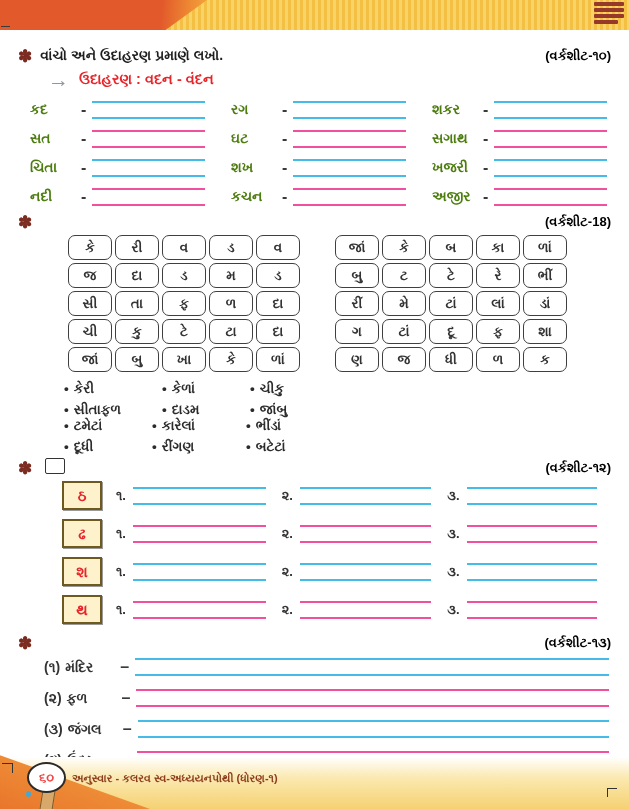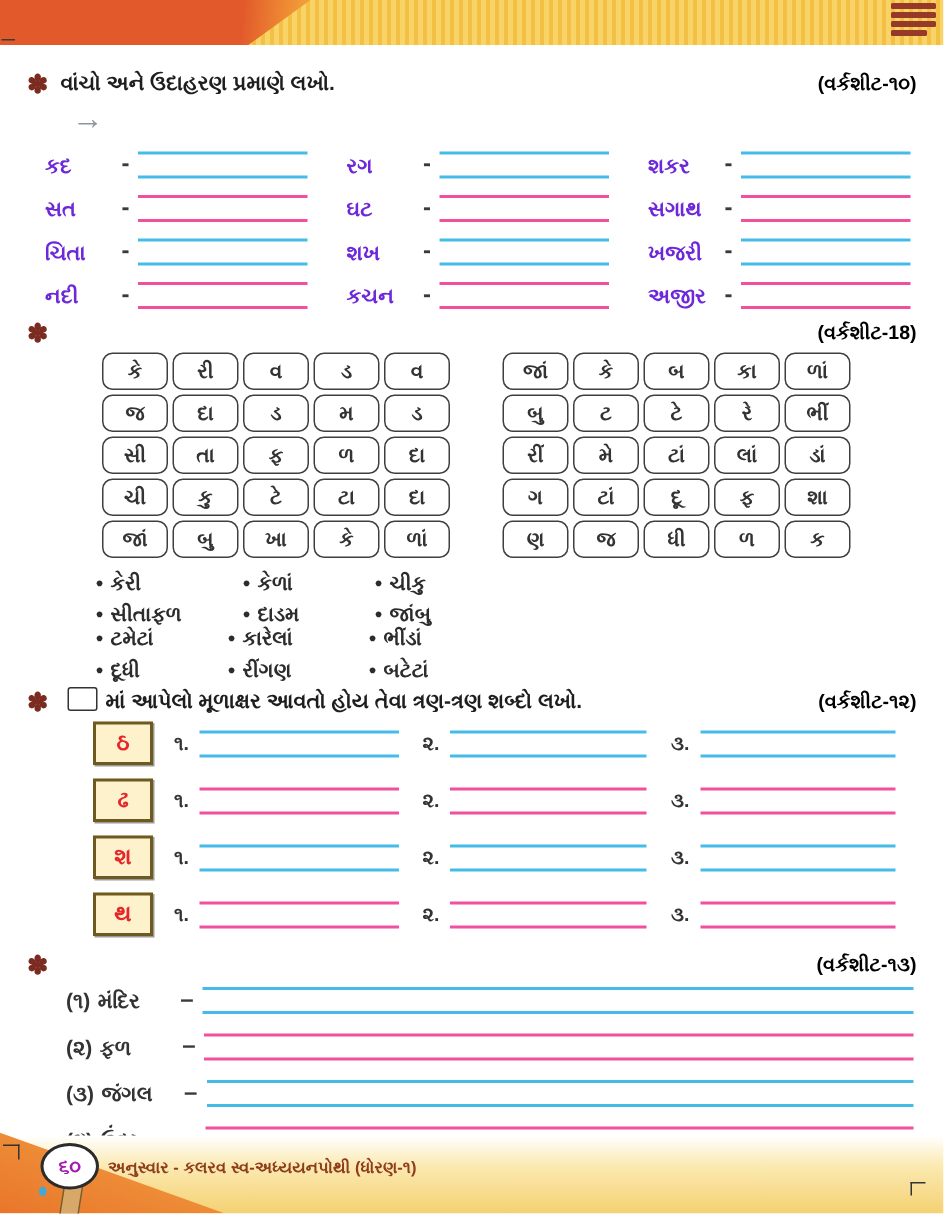--- a/index.html
+++ b/index.html
@@ -28,21 +28,21 @@
   .sec-title{font-weight:bold;font-size:14px;color:#1e1e1e;}
   .ws{margin-left:auto;color:#000000;font-weight:bold;font-size:13px;white-space:nowrap;}
   .cbox{display:inline-block;width:18px;height:14px;border:1.7px solid #333;border-radius:2px;
     vertical-align:-2px;margin:0 5px;background:#fff;}
   
   .example-row{display:flex;align-items:center;gap:10px;margin:1px 0 9px 30px;}
   .arrow{color:#8f979d;font-size:21px;font-weight:bold;line-height:1;}
   .example{color:#E7262B;font-weight:bold;font-size:14.5px;}
   .s1-grid{display:grid;grid-template-columns:1fr 1fr 1fr;column-gap:26px;row-gap:7px;margin:0 4px 4px 12px;}
   .word-cell{display:flex;align-items:center;height:22px;}
-  .wlabel{min-width:48px;font-weight:bold;font-size:14px;color:#6d28d9;white-space:nowrap;}
+  .wlabel{min-width:48px;font-weight:bold;font-size:14px;color:#4d7c0f;white-space:nowrap;font-family:Liberation Mono, monospace;}
   .dash{font-weight:bold;color:#3a3a3a;margin:0 6px 0 3px;}
   .slot{flex:1;height:14px;border-top:2px solid;border-bottom:2px solid;border-left:none;border-right:none;}
   .c-blue{border-color:#45BCE8;}
   .c-pink{border-color:#F0509E;}
   
   .grids{display:flex;gap:35px;margin:4px 0 9px 50px;}
   .ggrid{display:grid;grid-template-columns:repeat(5,44px);grid-auto-rows:25px;gap:3px;}
   .gcell{border:1.6px solid #3f3f3f;border-radius:7px;background:#fff;display:flex;align-items:center;
     justify-content:center;font-weight:bold;font-size:13.5px;color:#333;}
   .wordlists{display:flex;margin-left:46px;margin-bottom:2px;flex-direction:column;}
@@ -62,21 +62,21 @@
   .s4-row{display:flex;align-items:center;margin:5px 2px 9px 26px;height:22px;}
   .s4num{font-weight:bold;font-size:14px;color:#333;margin-right:5px;white-space:nowrap;}
   .s4word{font-weight:bold;font-size:14px;color:#333;width:52px;white-space:nowrap;}
   
   .footband{position:absolute;left:0;right:0;bottom:0;height:52px;
     background:linear-gradient(180deg,#FFFFFF 0%,#FBE9B0 40%,#F5D172 100%);}
   .foot-tri{position:absolute;left:0;bottom:0;width:150px;height:56px;
     background:linear-gradient(200deg,#F2A243,#E9762B);clip-path:polygon(0 4%,100% 100%,0 100%);}
   .page-badge{position:absolute;left:27px;bottom:16px;width:35px;height:27px;background:#fff;
     border:2px solid #2b2b2b;border-radius:50%;display:flex;align-items:center;justify-content:center;
-    color:#a21caf;font-weight:bold;font-size:13px;z-index:3;text-align:center;}
+    color:#ef4444;font-weight:bold;font-size:13px;z-index:3;text-align:center;}
   .badge-stick{position:absolute;left:41px;bottom:-3px;width:11px;height:22px;background:#D8A86A;
     border:1.5px solid #7d5a28;transform:rotate(9deg);z-index:2;}
   .badge-drop{position:absolute;left:26px;bottom:12px;width:5px;height:6px;background:#3FA9D9;
     border-radius:50% 50% 50% 50%/60% 60% 40% 40%;z-index:4;}
   .foot-text{position:absolute;left:72px;bottom:24px;color:#8E3D1F;font-weight:bold;font-size:11px;z-index:3;}
 </style>
 </head>
 <body>
 
 <div class="topband">
@@ -92,20 +92,21 @@
 
 <div class="content">
 
   <div class="sec-head">
     <span class="flower">✽</span>
     <span class="sec-title">વાંચો અને ઉદાહરણ પ્રમાણે લખો.</span>
     <span class="ws">(વર્કશીટ-૧૦)</span>
   </div>
   <div class="example-row">
     <span class="arrow">→</span>
+    <span class="example">ઉદાહરણ : વદન - વંદન</span>
   </div>
   <div class="s1-grid" id="s1-words">
       <div class="word-cell">
         <span class="wlabel">કદ</span>
         <span class="dash">-</span>
         <div class="slot c-blue"></div>
       </div>
       <div class="word-cell">
         <span class="wlabel">રગ</span>
         <span class="dash">-</span>
@@ -237,21 +238,21 @@
         <span><span class="bullet">•</span><span>કારેલાં</span></span>
         <span><span class="bullet">•</span><span>ભીંડાં</span></span>
         <span><span class="bullet">•</span><span>દૂધી</span></span>
         <span><span class="bullet">•</span><span>રીંગણ</span></span>
         <span><span class="bullet">•</span><span>બટેટાં</span></span>
       </div>
   </div>
 
   <div class="sec-head">
     <span class="flower">✽</span>
-    <span class="sec-title"><span class="cbox"></span><span>માં આપેલો મૂળાક્ષર આવતો હોય તેવા ત્રણ-ત્રણ શબ્દો લખો.</span></span>
+    <span class="sec-title"><span class="cbox"></span></span>
     <span class="ws">(વર્કશીટ-૧૨)</span>
   </div>
   <div id="s3-rows">
       <div class="letter-row">
         <div class="tile">ઠ</div>
         <div class="sgroup">
           <span class="snum">૧.</span>
           <div class="slot c-blue"></div>
         </div>
         <div class="sgroup">

